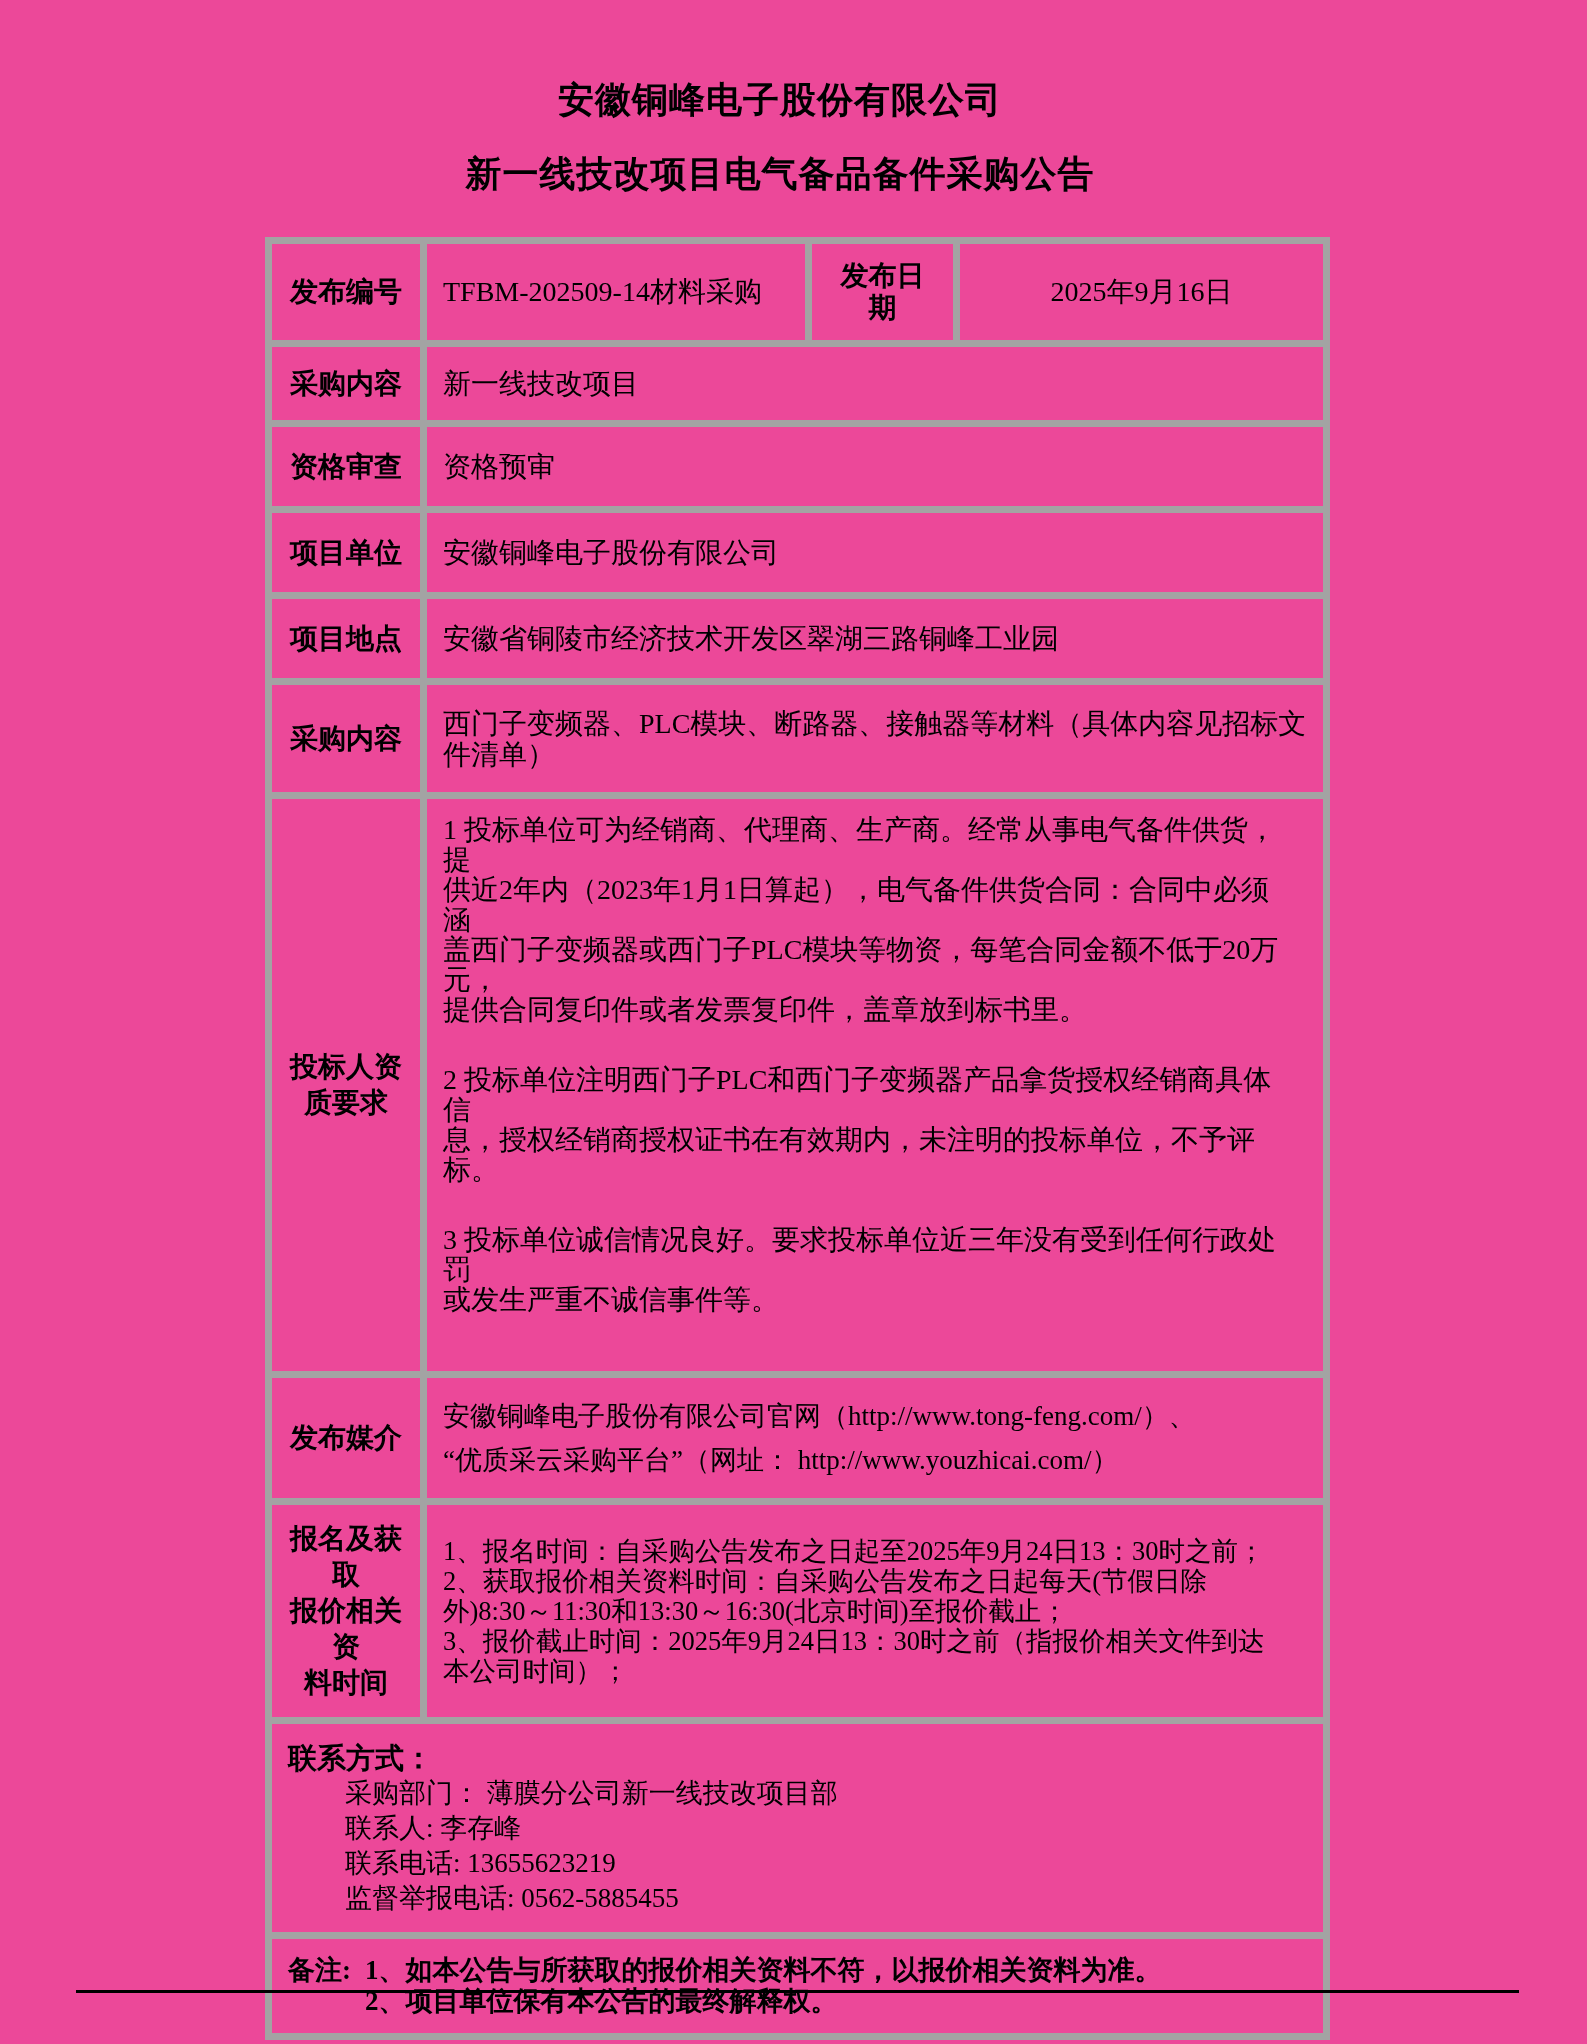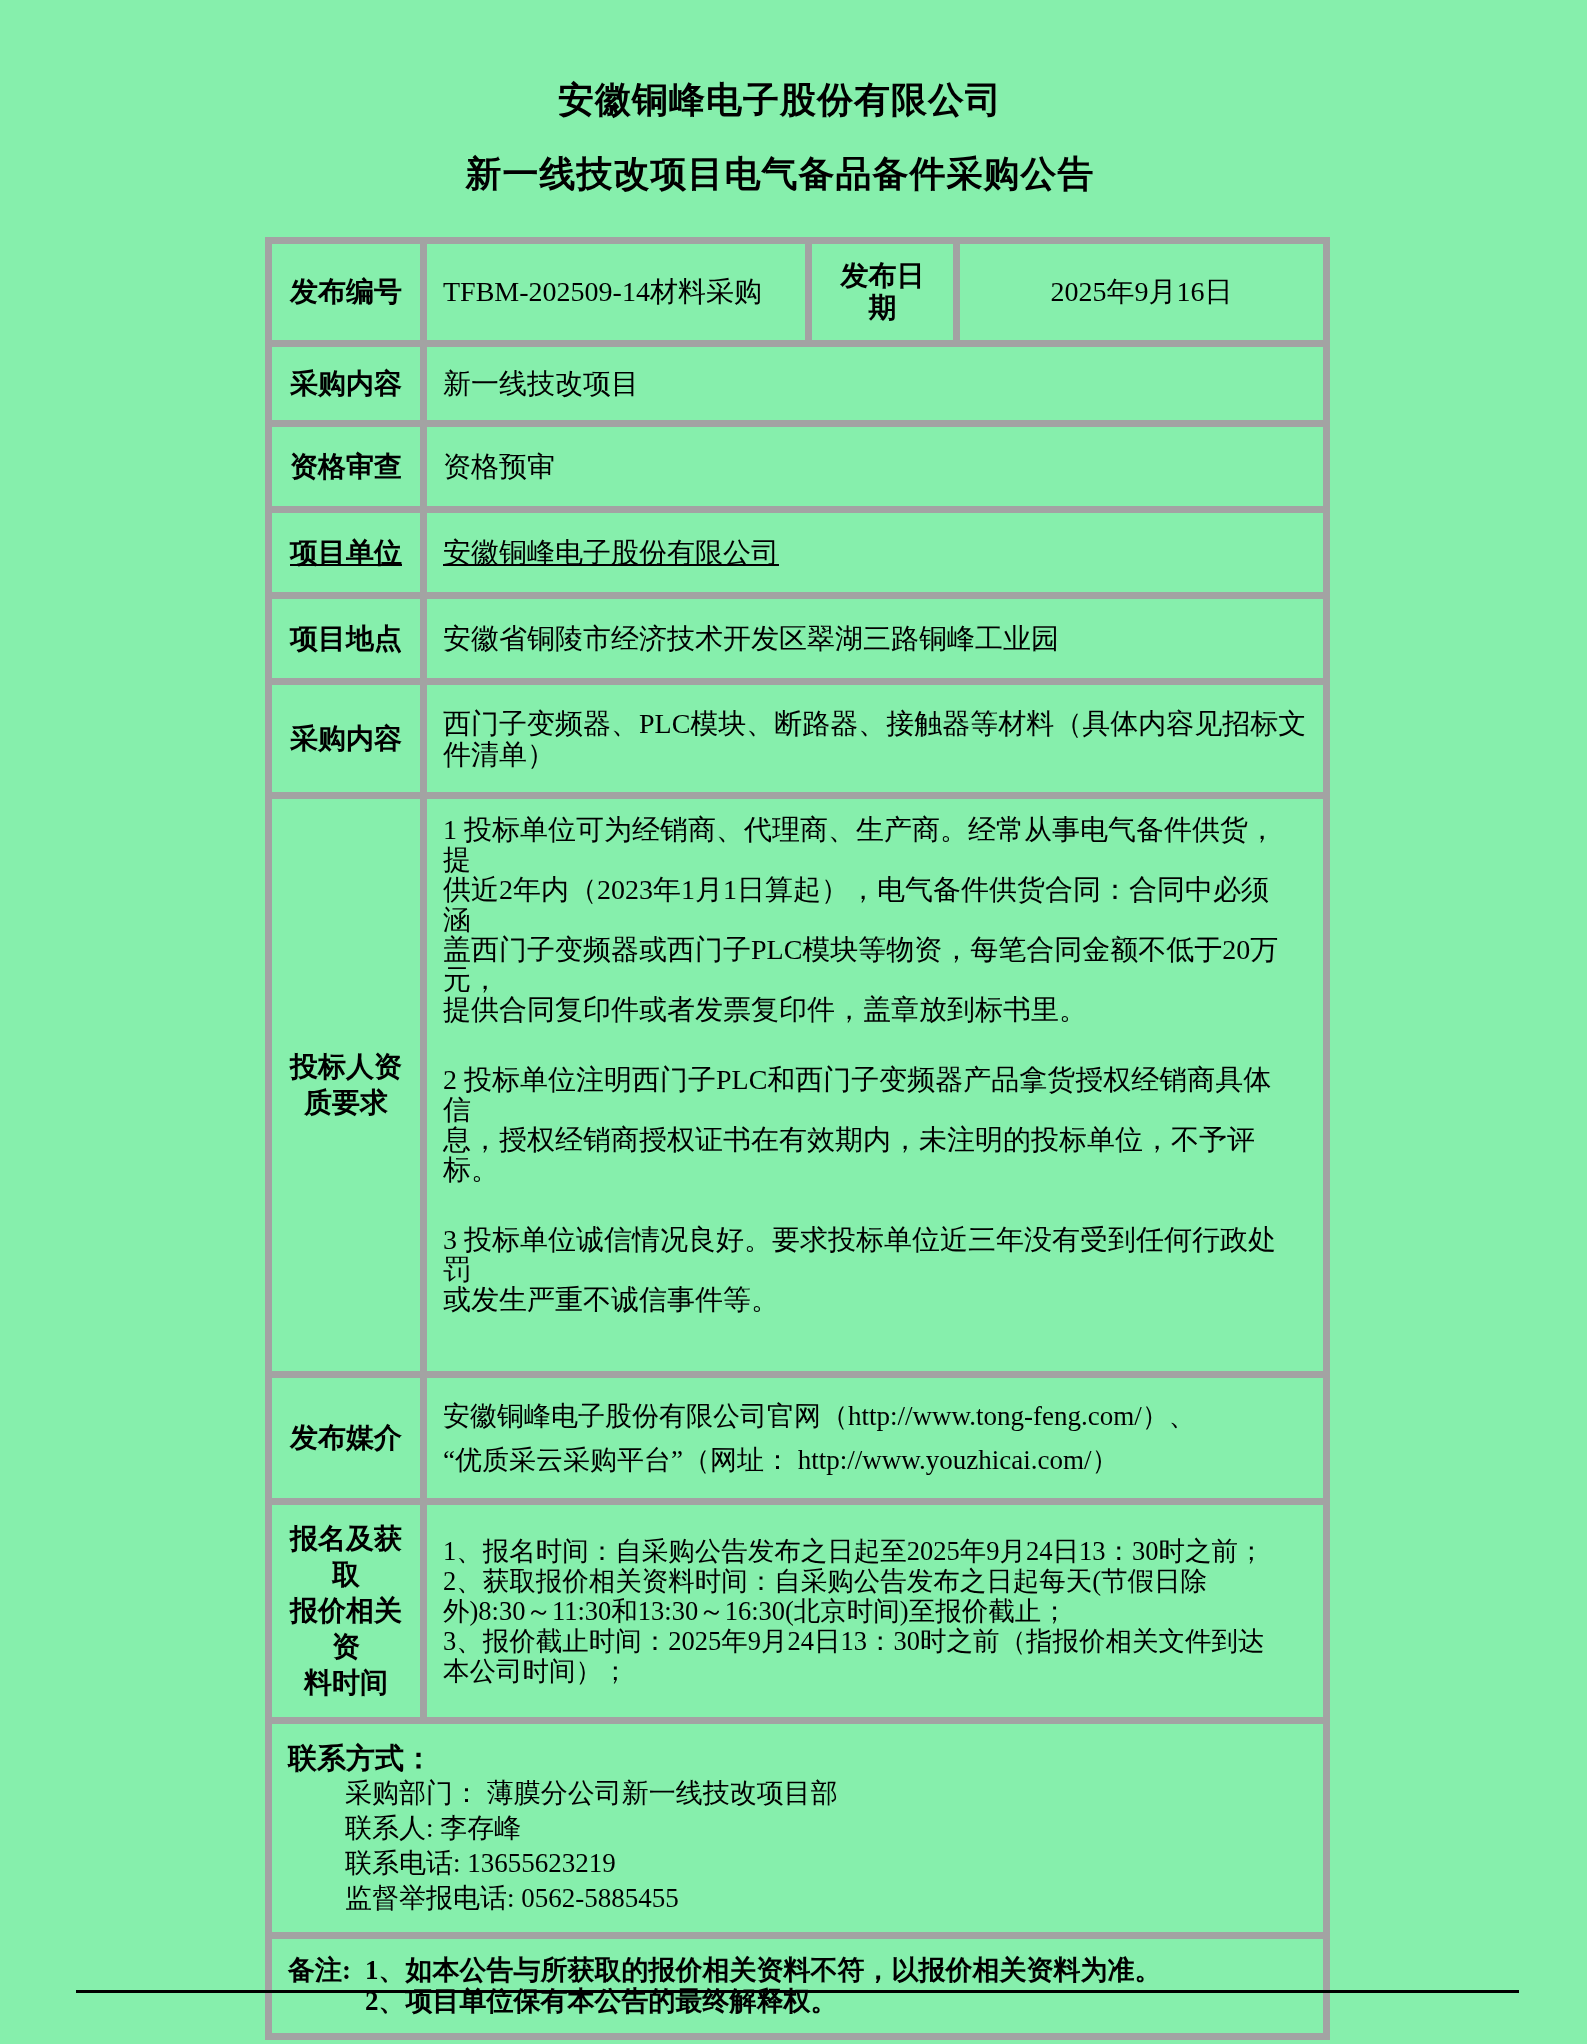--- a/index.html
+++ b/index.html
@@ -1,19 +1,19 @@
 <!DOCTYPE html>
 <html><head>
 <meta charset="utf-8">
 <style>
   html,body{margin:0;padding:0;background:#888;}
   .page{
     position:relative;
     width:1587px;height:2044px;
-    background:#86efac;
+    background:#ec4899;
     font-family:"Liberation Serif","DejaVu Serif",serif;
     color:#000;
     overflow:hidden;
   }
   .doc-title{
     position:absolute;left:0;top:76px;width:1560px;
     text-align:center;font-size:36px;font-weight:bold;line-height:48px;
     letter-spacing:1px;
   }
   .doc-subtitle{
@@ -38,21 +38,21 @@
     text-align:center;
     font-weight:bold;
     font-size:29px;
   }
   .val{
     text-align:left;
     padding-left:9px;
   }
   .center{text-align:center;padding-left:0;}
   tr.r1{height:86px;} tr.r2{height:80px;} tr.r3{height:86px;}
-  tr.r4{height:86px;text-decoration:underline;} tr.r5{height:86px;} tr.r6{height:114px;}
+  tr.r4{height:86px;} tr.r5{height:86px;} tr.r6{height:114px;}
   tr.r7{height:506px;} tr.r8{height:120px;} tr.r9{height:176px;}
   tr.r10{height:158px;} tr.r11{height:79px;}
   .proc-cell div{line-height:31px;}
   .qual-label div{line-height:36px;}
   .qual-cell{
     vertical-align:top;
     padding-top:36px;
     font-size:27px;
   }
   .qual-cell .para{margin:0 13px 40px 0;}

